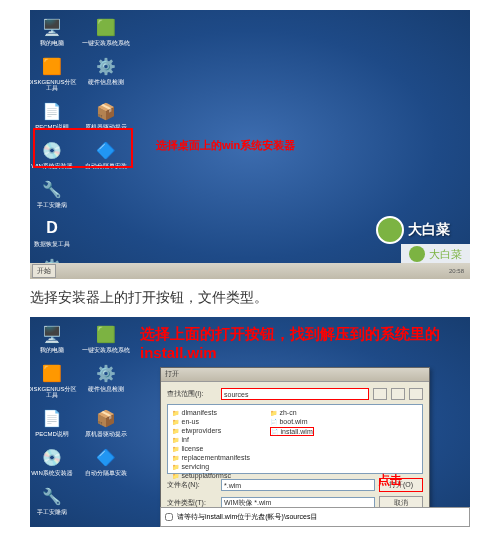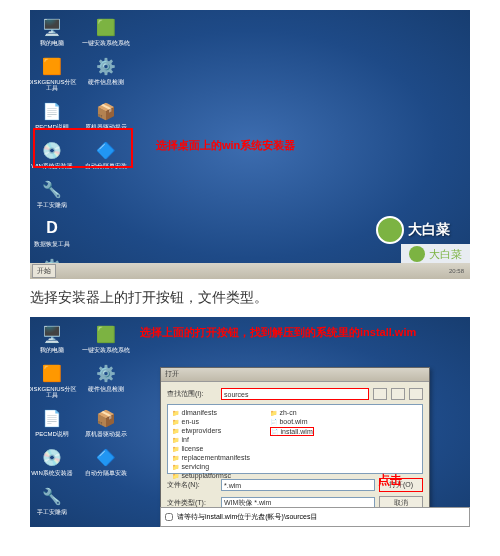--- a/index.html
+++ b/index.html
@@ -167,21 +167,21 @@
           <div class="lbl">手工安隆病</div>
         </div>
     </div>
     <div class="icon-row">
       <div class="di">
           <div class="ic" style="color:#fff;font-weight:bold;">D</div>
           <div class="lbl"></div>
         </div>
     </div>
   </div>
-  <div class="red-text" style="top:8px;left:110px;font-size:11px;">选择上面的打开按钮，找到解压到的系统里的install.wim</div>
+  <div class="red-text" style="top:8px;left:110px;font-size:15px;">选择上面的打开按钮，找到解压到的系统里的install.wim</div>
 
   <div class="dialog">
     <div class="dlg-title">打开</div>
     <div class="dlg-body">
       <div class="dlg-row">
         <label>查找范围(I):</label>
         <div class="field" style="border:1px solid red;">sources</div>
         <div class="tiny-btn"></div>
         <div class="tiny-btn"></div>
         <div class="tiny-btn"></div>

